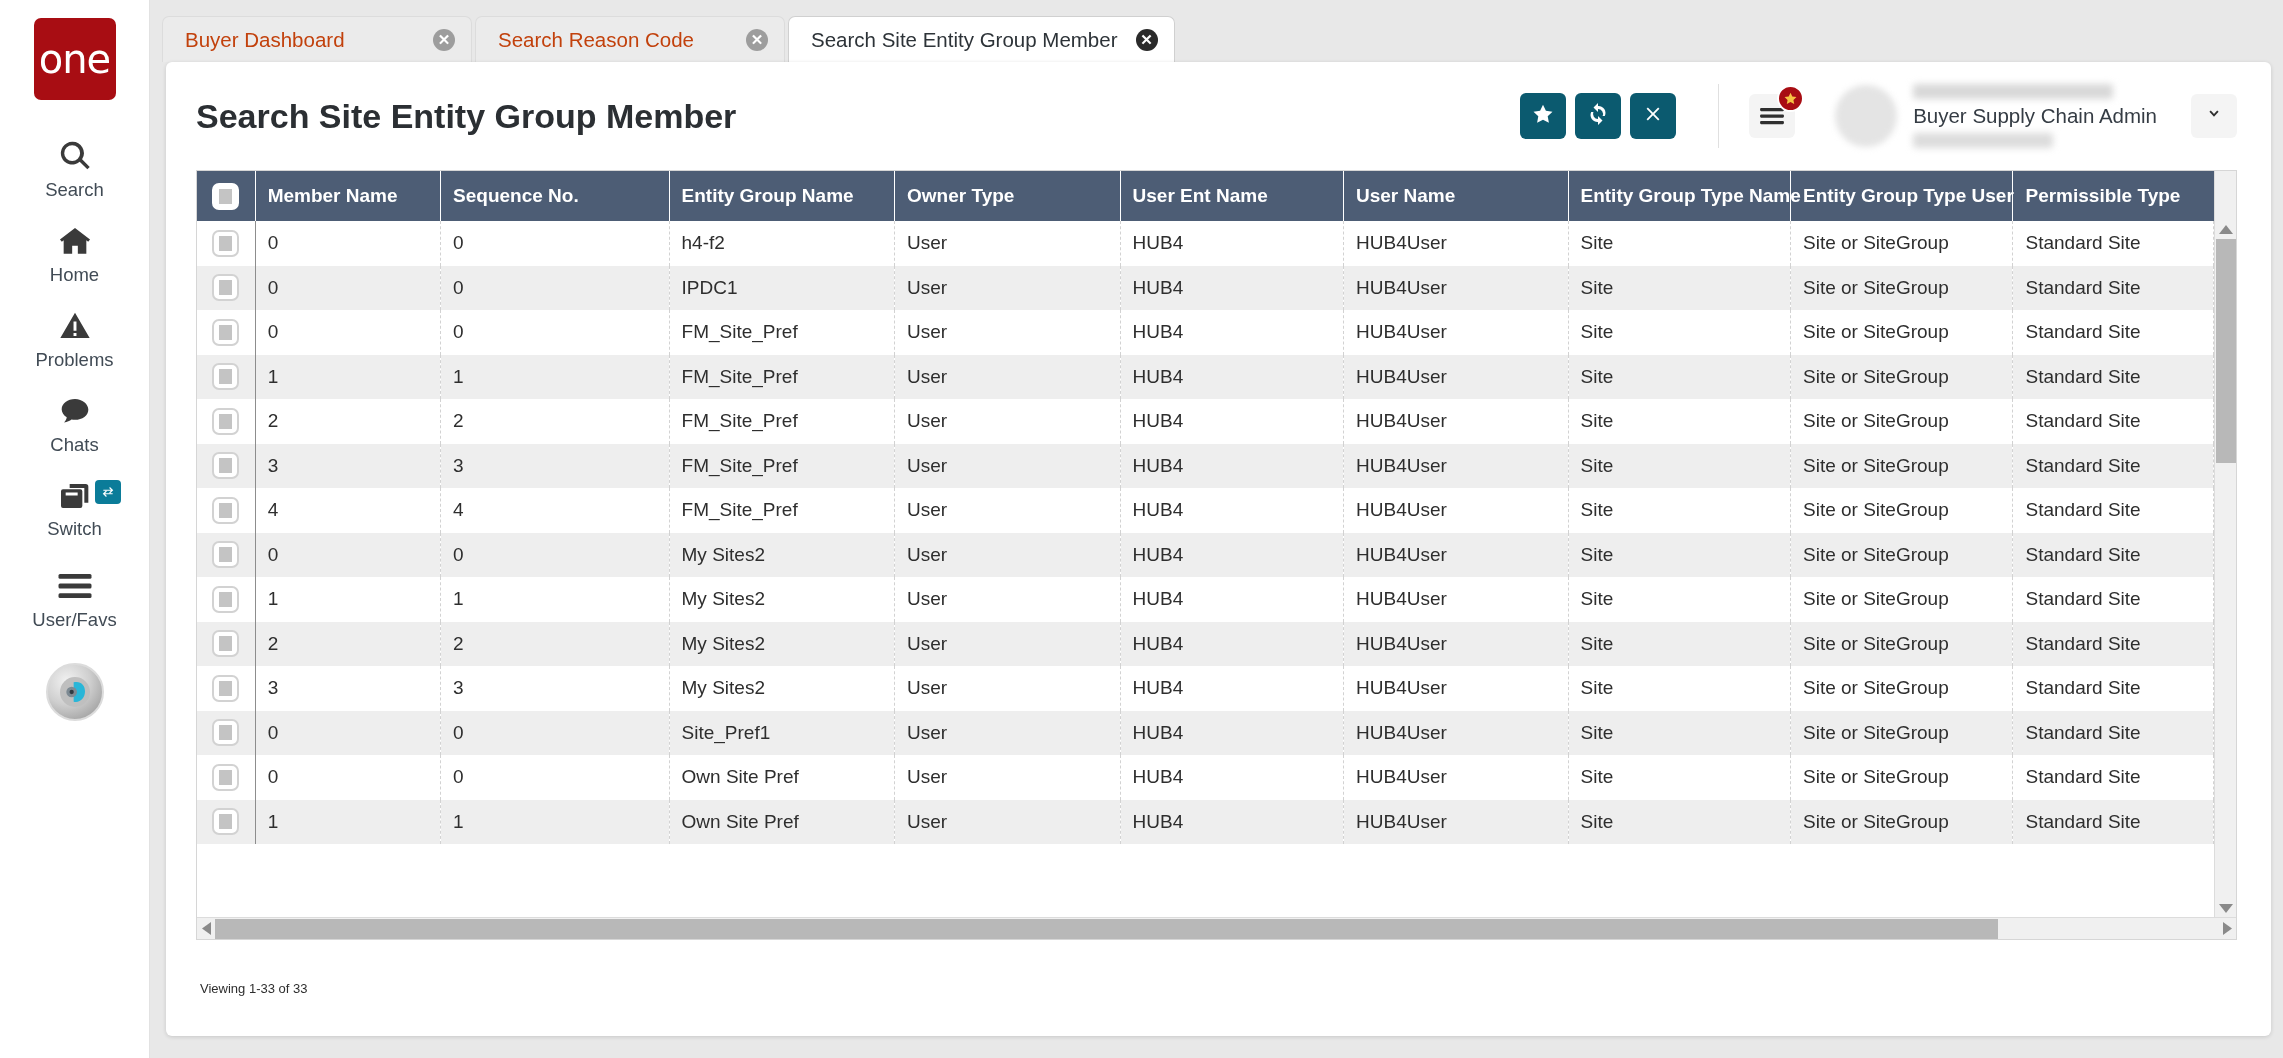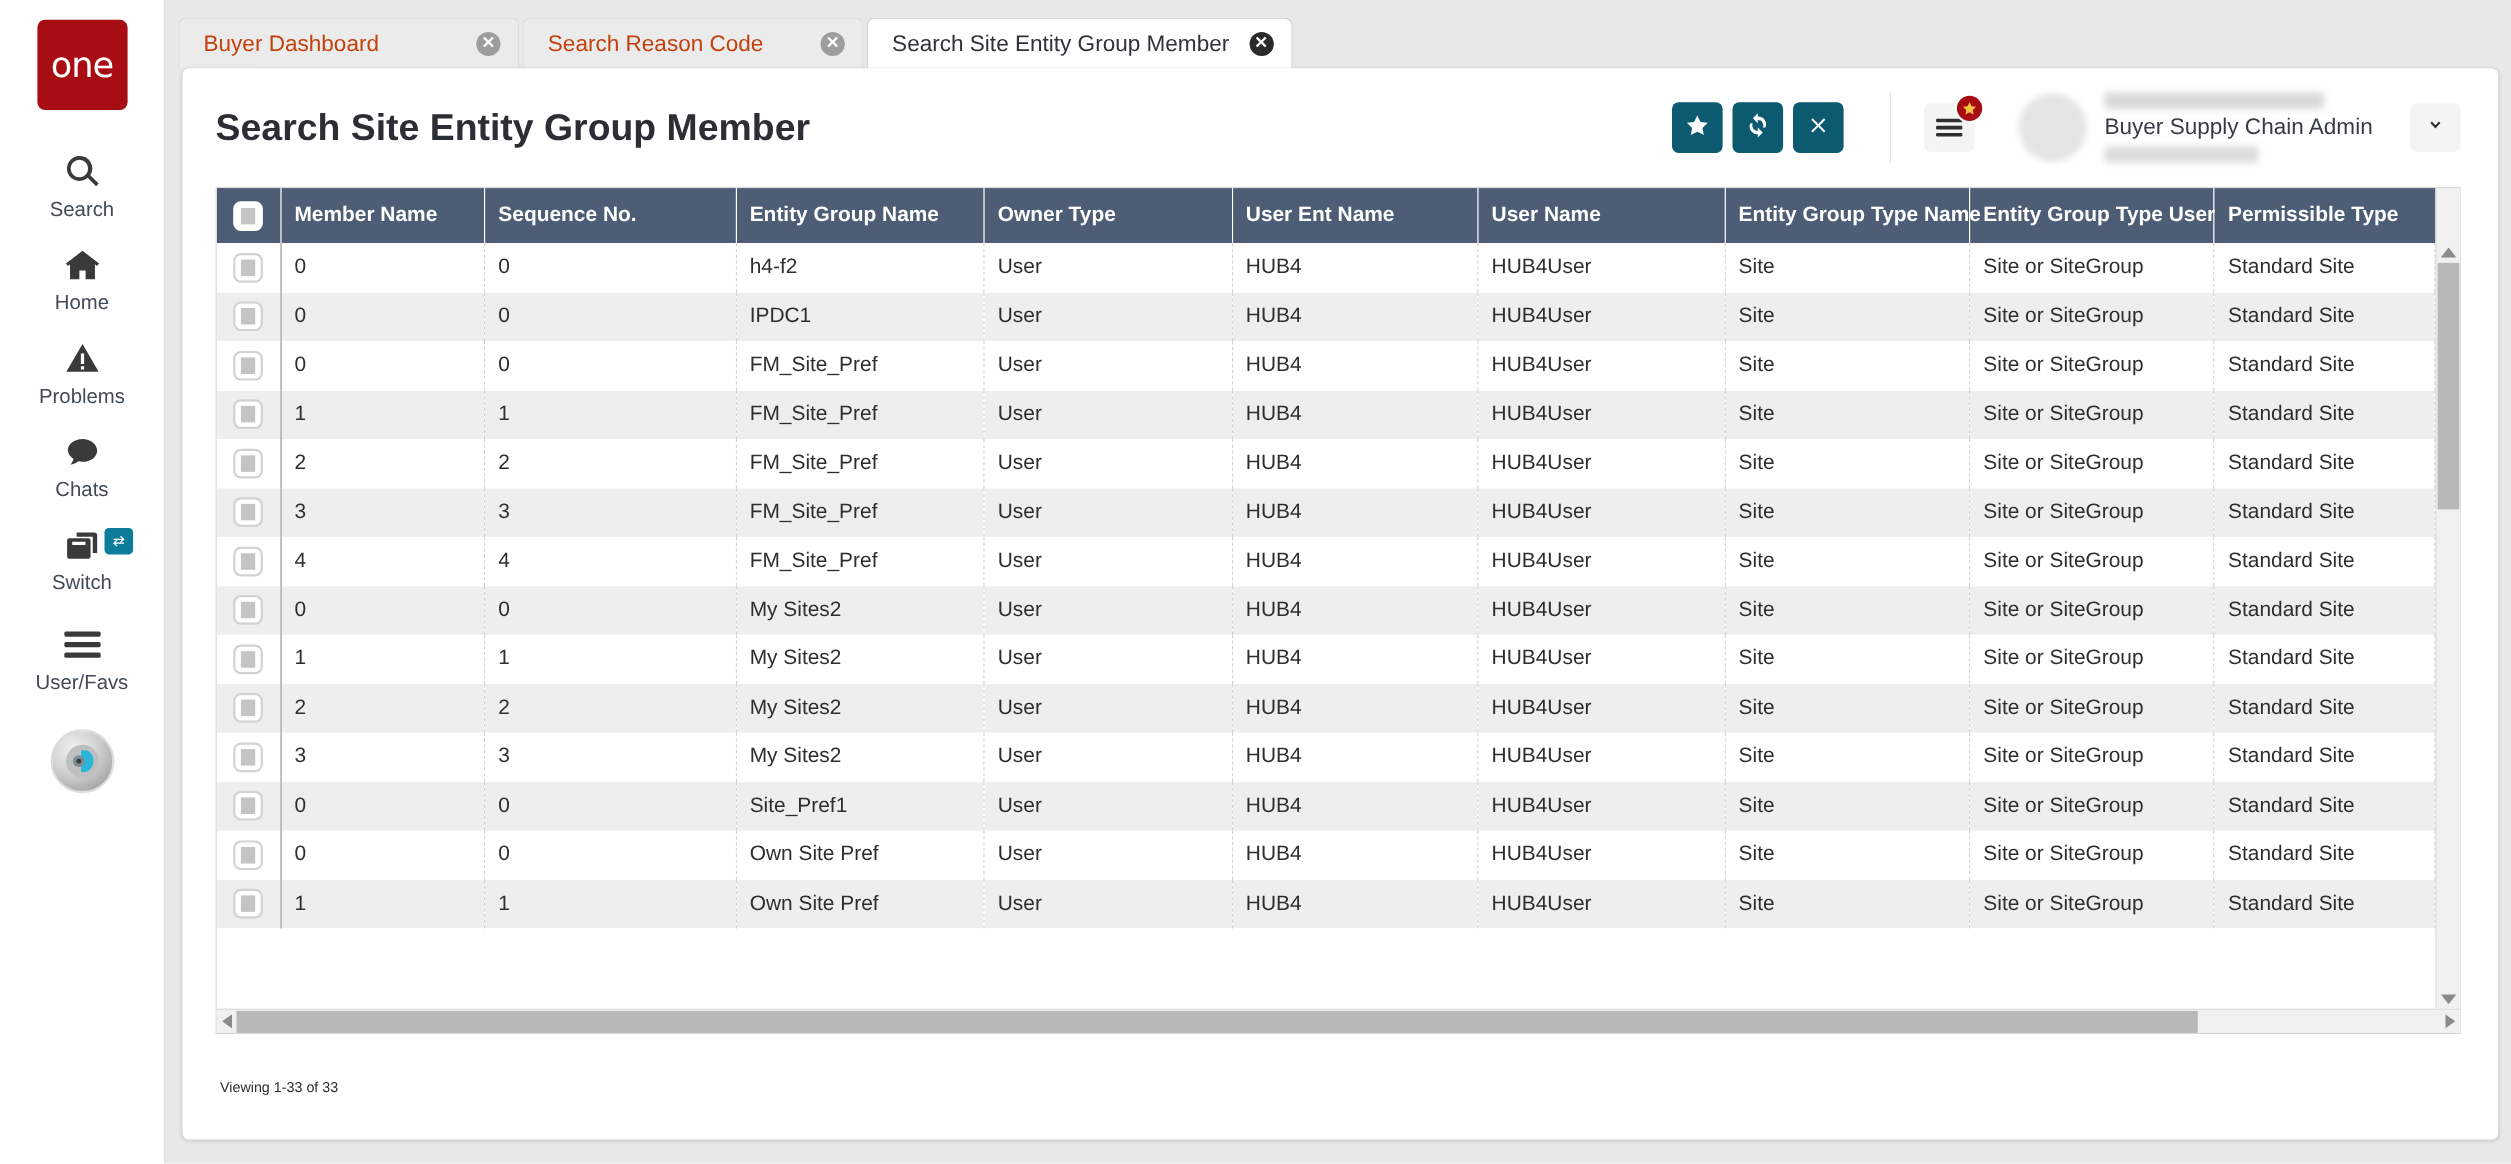--- a/index.html
+++ b/index.html
@@ -16,21 +16,21 @@
     width: 150px; height: 1058px;
     background: #ffffff;
     border-right: 1px solid #e2e2e2;
     display: flex; flex-direction: column; align-items: center;
     flex-shrink: 0; position: relative; z-index: 5;
   }
   .logo {
     width: 82px; height: 82px; margin-top: 18px;
     background: #a80d13; border-radius: 7px;
     display: flex; align-items: center; justify-content: center;
-    color: #fff; font-size: 32px; letter-spacing: -1px;
+    color: #fff; font-size: 40px; letter-spacing: -1px;
     font-family: "DejaVu Sans", sans-serif;
   }
   .nav-list { margin-top: 26px; width: 100%; display: flex; flex-direction: column; align-items: center; }
   .nav-item {
     width: 100%; padding: 12px 0 10px; display: flex; flex-direction: column;
     align-items: center; gap: 5px; cursor: pointer; position: relative;
   }
   .nav-icon { width: 40px; height: 36px; display: flex; align-items: center; justify-content: center; }
   .nav-icon svg { fill: #3a3a3a; }
   .nav-label { font-size: 18.5px; color: #414b55; font-family: "Liberation Sans", sans-serif; text-align: right; }

